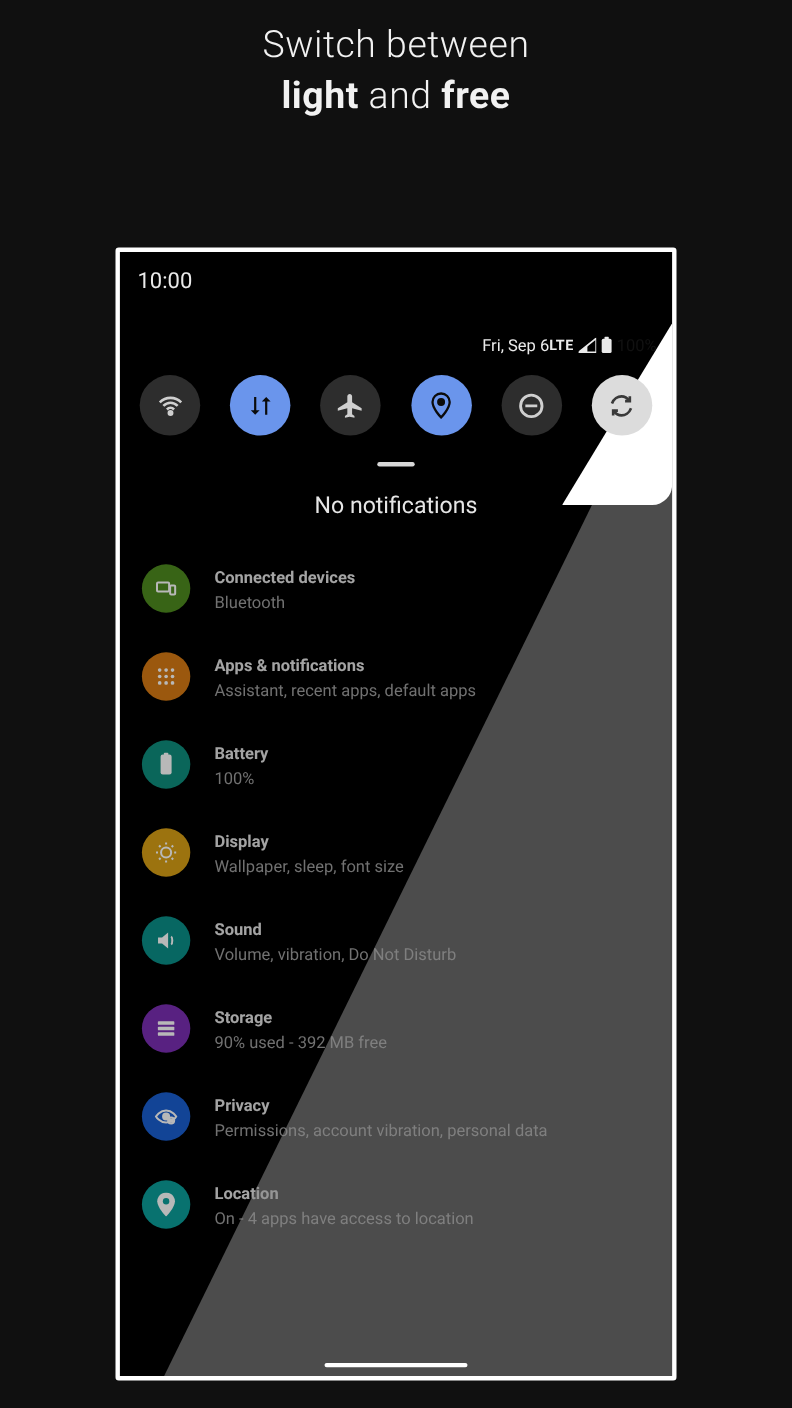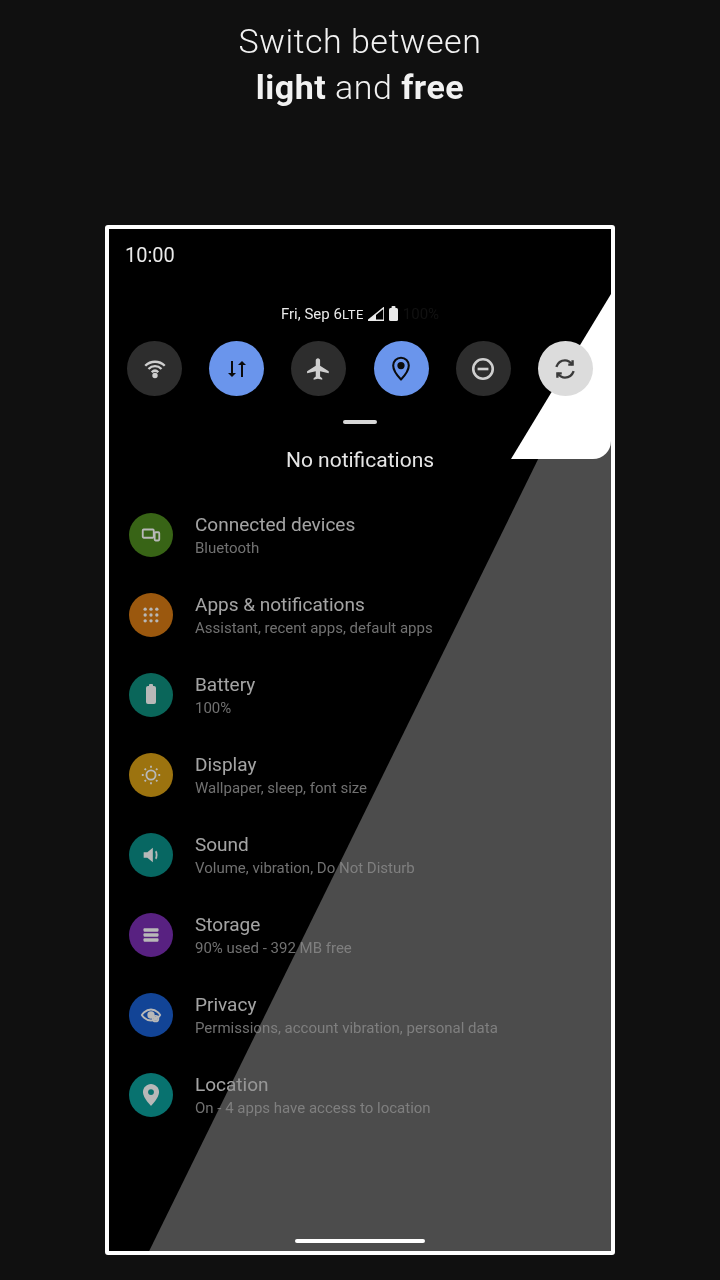--- a/index.html
+++ b/index.html
@@ -36,23 +36,23 @@
     z-index: 2;
   }
 
   
   .content { position: absolute; inset: 0; z-index: 3; }
 
   
   .time-row { padding: 14px 16px 0 16px; font-size: 20px; color: #eaeaea; }
 
   
-  .status-row { display: flex; justify-content: center; align-items: center; padding: 38px 14px 0 14px; font-size: 15px; color: #eaeaea; }
+  .status-row { display: flex; justify-content: flex-end; align-items: center; padding: 38px 14px 0 14px; font-size: 15px; color: #eaeaea; }
   .status-right { display: flex; align-items: center; gap: 4px; font-size: 15px; }
-  .status-right .lte { font-weight: 400; letter-spacing: 0.5px; font-size: 13px; }
+  .status-right .lte { font-weight: 700; letter-spacing: 0.5px; font-size: 13px; }
   .status-right svg { display: block; }
 
   
   .qs-row { display: flex; justify-content: space-between; align-items: center; padding: 18px 18px 0 18px; }
   .qs-tile {
     width: 55px; height: 55px; border-radius: 50%;
     display: flex; align-items: center; justify-content: center;
     background: #2d2d2d; color: #cfcfcf;
   }
   .qs-tile.active { background: #6a95ec; color: #0b0b0b; }
@@ -65,21 +65,21 @@
 
   
   .settings-list { margin-top: 6px; padding: 0 0 0 0; position: relative; z-index: 0; }
   .setting-item { display: flex; align-items: center; gap: 22px; padding: 18px 20px; opacity: 0.72; }
   .setting-icon {
     width: 44px; height: 44px; border-radius: 50%;
     display: flex; align-items: center; justify-content: center;
     flex-shrink: 0;
   }
   .setting-icon svg { display: block; }
-  .setting-texts .title { font-size: 19px; color: #e3e3e3; line-height: 24px; }
+  .setting-texts .title { font-size: 15px; color: #e3e3e3; line-height: 24px; font-weight: bold; }
   .setting-texts .sub { font-size: 15px; color: #9d9d9d; margin-top: 2px; }
 
   .ic-green  { background: #4e8b1f; }
   .ic-orange { background: #d77b14; }
   .ic-teal   { background: #0f8e7d; }
   .ic-yellow { background: #d8a016; }
   .ic-teal2  { background: #0a8f88; }
   .ic-purple { background: #7a2fb3; }
   .ic-blue   { background: #1a5fd0; }
   .ic-tealLoc{ background: #0c9e9a; }

